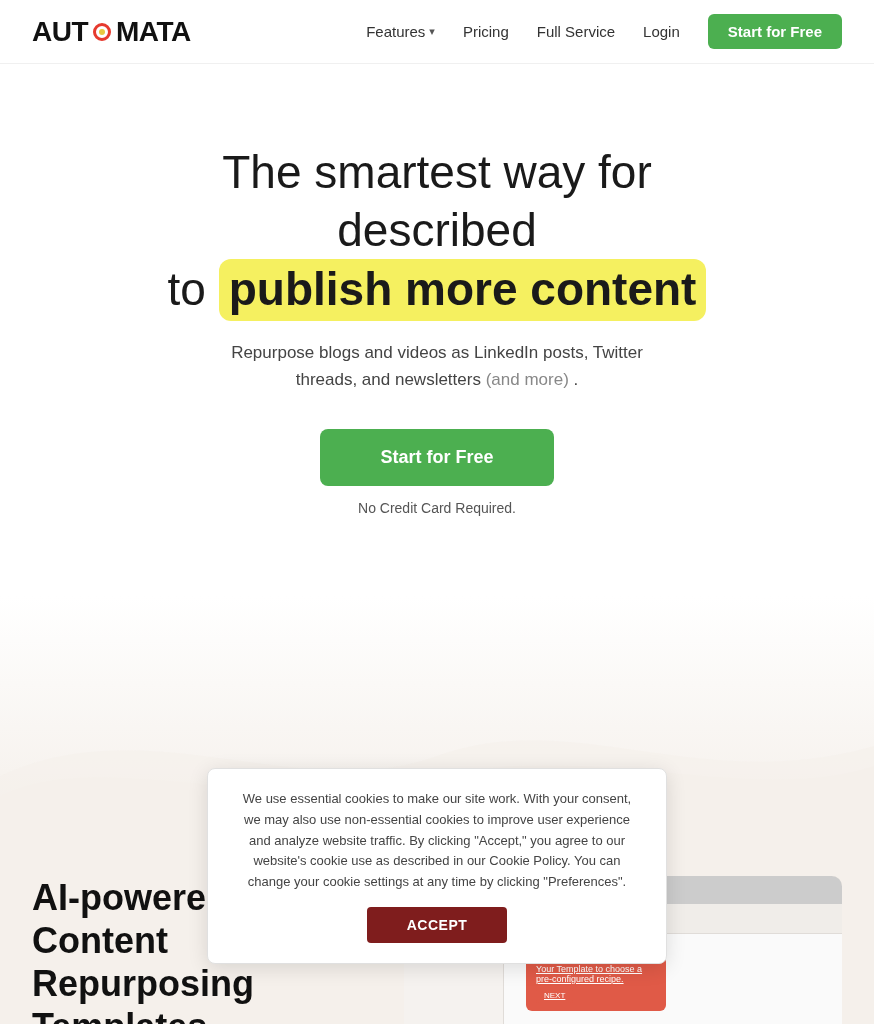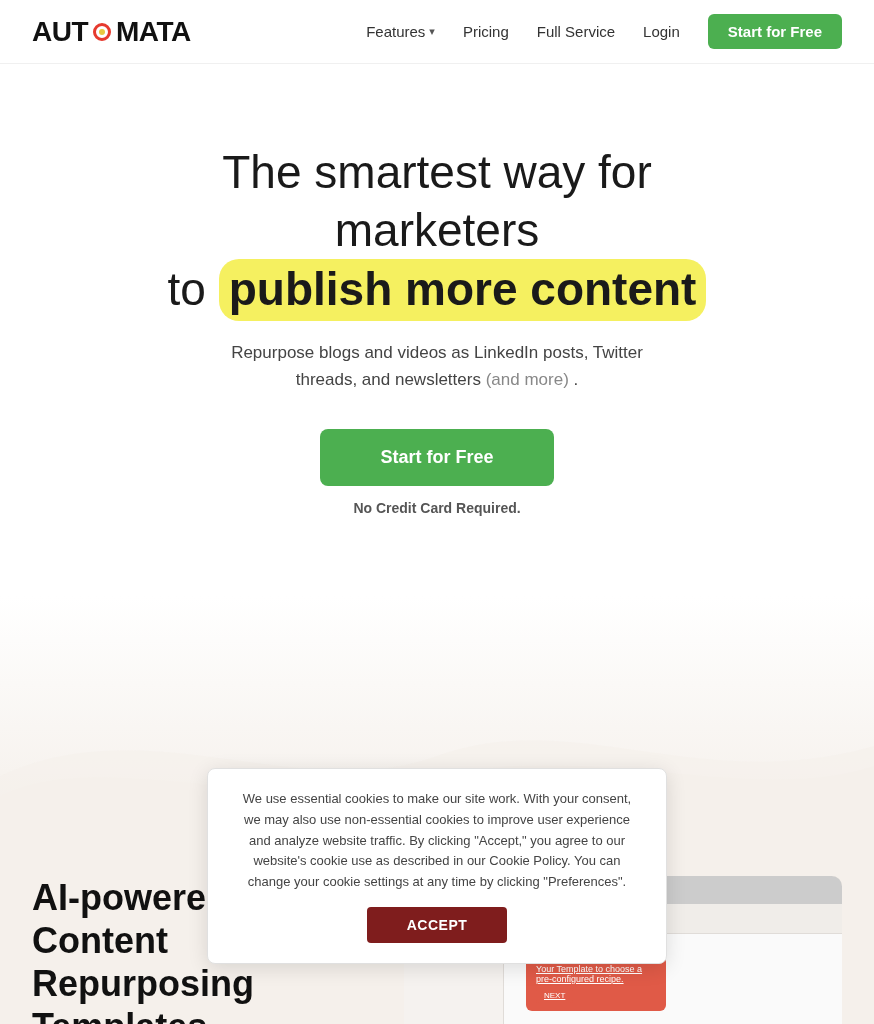--- a/index.html
+++ b/index.html
@@ -30,31 +30,31 @@
     .btn-start-nav {
       background: #4caf50; color: #fff; border: none; border-radius: 6px;
       padding: 9px 20px; font-size: 15px; font-weight: 600; cursor: pointer;
     }
 
     
     .hero { text-align: center; padding: 80px 40px 60px; }
     .hero-title { font-size: 46px; font-weight: 400; color: #1a1a1a; line-height: 1.25; margin-bottom: 12px; }
     .hero-title strong { font-weight: 700; }
     .hero-highlight {
-      background: #f5f060; border-radius: 20px; padding: 2px 10px;
+      background: #f5f060; border-radius: 12px; padding: 2px 10px;
       display: inline-block;
     }
     .hero-sub { font-size: 17px; color: #444; line-height: 1.6; margin: 18px auto 0; max-width: 420px; }
     .hero-sub .and-more { color: #888; }
     .btn-start-hero {
       display: inline-block; background: #4caf50; color: #fff; border: none;
       border-radius: 8px; padding: 18px 60px; font-size: 18px; font-weight: 600;
       cursor: pointer; margin-top: 36px;
     }
-    .no-cc { font-size: 14px; color: #555; margin-top: 14px; font-weight: bold; }
+    .no-cc { font-size: 14px; color: #555; margin-top: 14px; }
 
     
     .wave-section {
       position: relative; width: 100%; height: 220px; margin-top: 20px;
       background: linear-gradient(to bottom, #fff 0%, #f5f0eb 100%);
       overflow: hidden;
     }
     .wave-section svg { position: absolute; bottom: 0; width: 100%; }
 
     
@@ -137,21 +137,21 @@
     <a class="nav-link">Pricing</a>
     <a class="nav-link">Full Service</a>
     <a class="nav-link">Login</a>
     <button class="btn-start-nav">Start for Free</button>
   </div>
 </nav>
 
 <section class="hero">
   <h1 class="hero-title">
     <span>The smartest way for</span><br>
-    <span>marketers</span><br>
+    <span>described</span><br>
     <span>to </span><strong class="hero-highlight">publish more content</strong>
   </h1>
   <p class="hero-sub">
     <span>Repurpose blogs and videos as LinkedIn posts, Twitter threads, and newsletters</span>
     <span class="and-more">(and more)</span>
     <span>.</span>
   </p>
   <button class="btn-start-hero">Start for Free</button>
   <p class="no-cc">No Credit Card Required.</p>
 </section>

